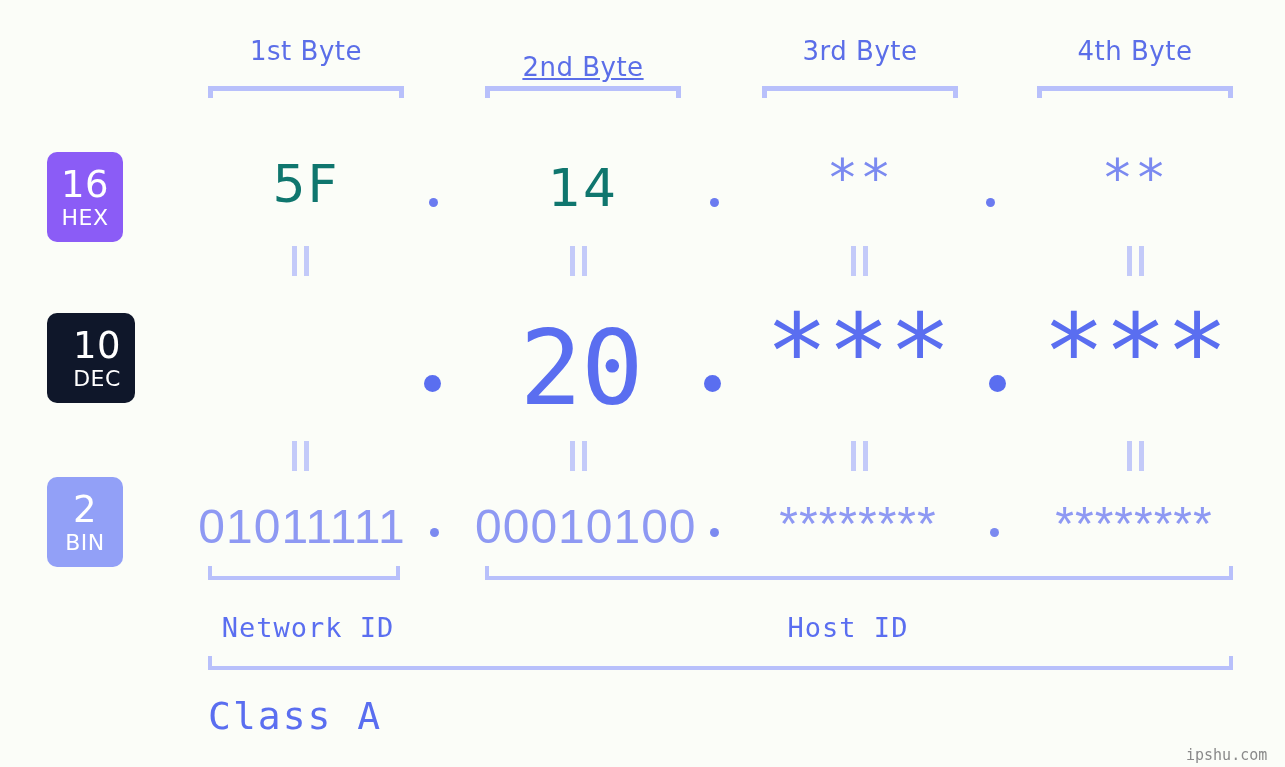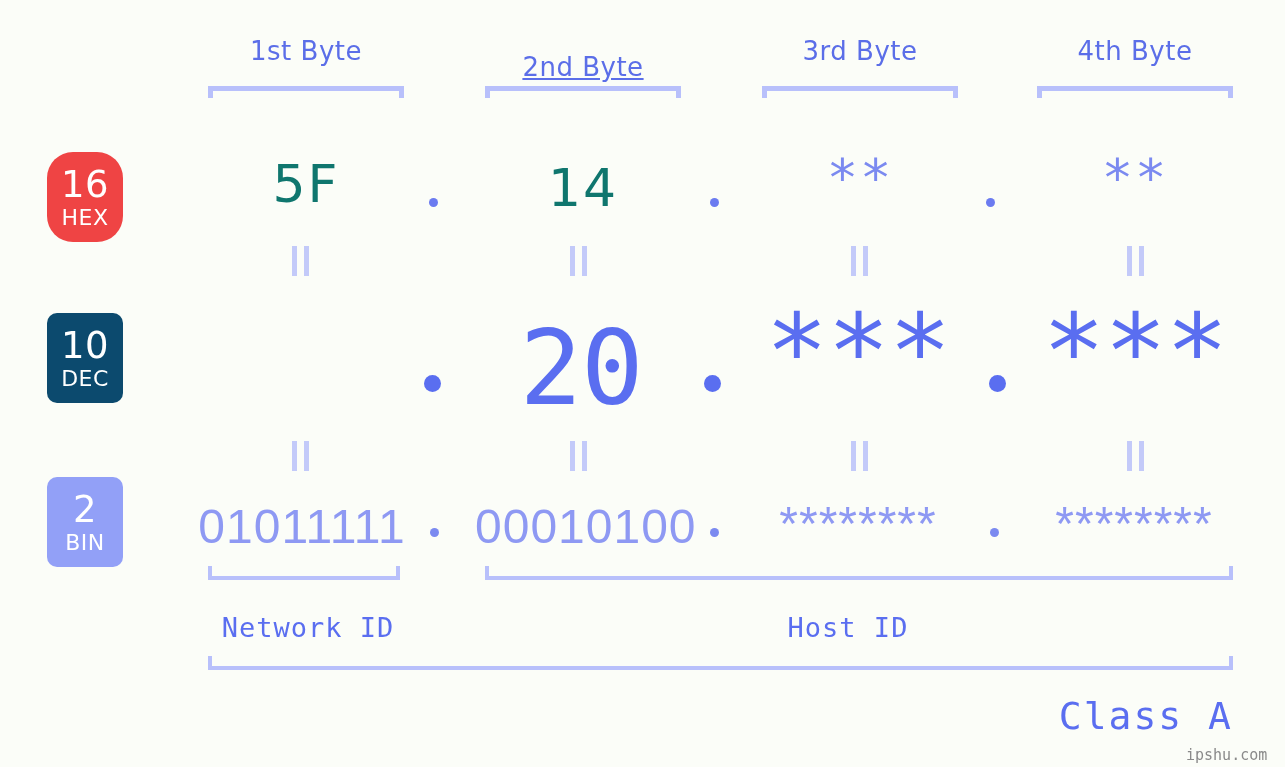--- a/index.html
+++ b/index.html
@@ -135,21 +135,21 @@
     font-size: 27px;
     color: #5a6ef0;
     text-align: center;
     white-space: nowrap;
     letter-spacing: 1px;
   }
   .class-label {
     font-family: "DejaVu Sans Mono", monospace;
     font-size: 38px;
     color: #5a6ef0;
-    text-align: right;
+    text-align: left;
     white-space: nowrap;
     letter-spacing: 2px;
   }
 
   .watermark {
     font-family: "DejaVu Sans Mono", monospace;
     font-size: 15px;
     color: #8a8a8a;
     white-space: nowrap;
   }
@@ -162,25 +162,25 @@
   <div class="abs byte-label" style="left:208px; top:36px; width:196px;">1st Byte</div>
   <div class="abs byte-label" style="left:485px; top:52px; width:196px;text-decoration:underline;">2nd Byte</div>
   <div class="abs byte-label" style="left:762px; top:36px; width:196px;">3rd Byte</div>
   <div class="abs byte-label" style="left:1037px; top:36px; width:196px;">4th Byte</div>
 
   <div class="abs bracket-down" style="left:208px; top:86px; width:196px;"></div>
   <div class="abs bracket-down" style="left:485px; top:86px; width:196px;"></div>
   <div class="abs bracket-down" style="left:762px; top:86px; width:196px;"></div>
   <div class="abs bracket-down" style="left:1037px; top:86px; width:196px;"></div>
 
-  <div class="abs badge" style="left:47px; top:152px; background:#ef4444;border-radius:26px;">
+  <div class="abs badge" style="left:47px; top:152px; background:#8b5cf6;">
     <span class="num">16</span>
     <span class="nm">HEX</span>
   </div>
-  <div class="abs badge" style="left:47px; top:313px; background:#0c4a6e;">
+  <div class="abs badge" style="left:47px; top:313px; background:#0f172a;padding-left:12px;">
     <span class="num">10</span>
     <span class="nm">DEC</span>
   </div>
   <div class="abs badge" style="left:47px; top:477px; background:#92a0f7;">
     <span class="num">2</span>
     <span class="nm">BIN</span>
   </div>
 
   <div class="abs row-cell hex-val" style="left:208px; top:158px; width:196px;">5F</div>
   <div class="abs dot dot-sm" style="left:429px; top:198px;"></div>

